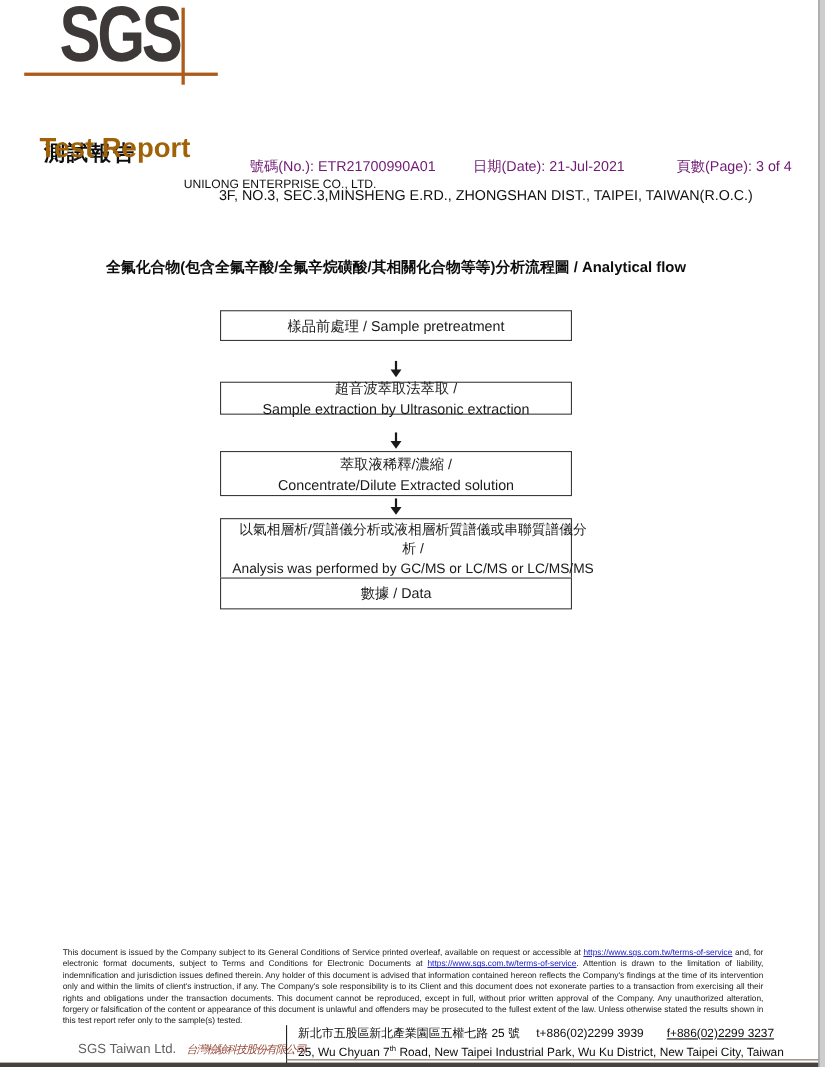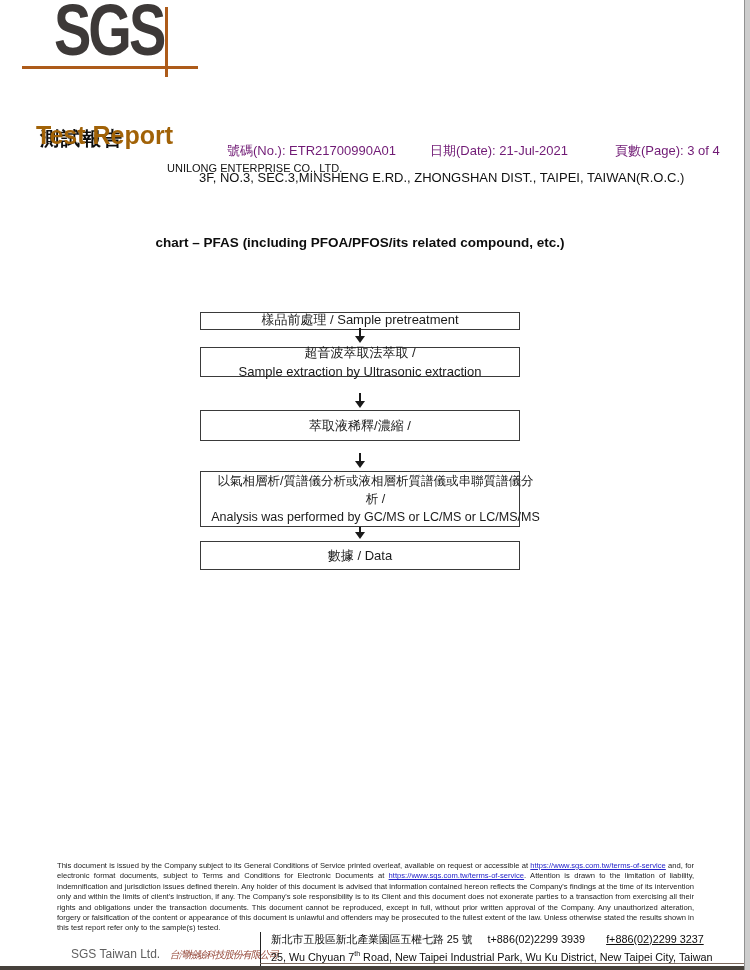--- a/index.html
+++ b/index.html
@@ -33,26 +33,26 @@
   .flow-title{left:40px;top:232px;width:640px;text-align:center;
     font-size:13.5px;font-weight:bold;line-height:21px;color:#0d0d0d;}
 
   
   .flow-box{
     left:200px;width:320px;border:1.5px solid #3a3a3a;box-sizing:border-box;
     display:flex;flex-direction:column;justify-content:center;align-items:center;
     font-size:13px;color:#1a1a1a;background:#fff;text-align:center;
   }
   .flow-box .ln{line-height:19px;white-space:nowrap;}
-  .box1{top:312px;height:18px;justify-content:flex-end;}
+  .box1{top:282px;height:28px;}
   .box2{top:347px;height:30px;}
-  .box3{top:410px;height:31px;}
+  .box3{top:410px;height:41px;}
   .box4{top:471px;height:56px;font-size:12.5px;padding-left:31px;}
   .box4 .ln{line-height:18px;}
-  .box5{top:541px;height:29px;}
+  .box5{top:525px;height:29px;}
   .flow-arrow{left:352px;width:16px;text-align:center;line-height:0;}
   .ar1{top:328px;} .ar2{top:393px;} .ar3{top:453px;} .ar4{top:527px;}
 
   
   .disclaimer{
     left:57px;top:861px;width:637px;font-size:7.6px;line-height:10.4px;
     text-align:justify;color:#1c1c1c;
   }
   .disclaimer a{color:#2323c8;text-decoration:underline;}
 
@@ -90,21 +90,21 @@
 <div class="abs title-en">Test Report</div>
 
 <div class="abs meta meta-no">號碼(No.): ETR21700990A01</div>
 <div class="abs meta meta-date">日期(Date): 21-Jul-2021</div>
 <div class="abs meta meta-page">頁數(Page): 3 of 4</div>
 
 <div class="abs client-name">UNILONG ENTERPRISE CO., LTD.</div>
 <div class="abs client-address">3F, NO.3, SEC.3,MINSHENG E.RD., ZHONGSHAN DIST., TAIPEI, TAIWAN(R.O.C.)</div>
 
 <div class="abs flow-title">
-  <div>chart – PFAS (including PFOA/PFOS/its related compound, etc.)</div>
+  <div>全氟化合物(包含全氟辛酸/全氟辛烷磺酸/其相關化合物等等)分析流程圖  / Analytical flow</div>
 </div>
 
 <div class="abs flow-box box1">
   <div class="ln">樣品前處理  / Sample pretreatment</div>
 </div>
 
 <div class="abs flow-arrow ar1">
   <svg width="14" height="16" viewBox="0 0 14 16">
       <line x1="7" y1="0" x2="7" y2="9" stroke="#1a1a1a" stroke-width="2"></line>
       <polygon points="2,8 12,8 7,15" fill="#1a1a1a"></polygon>
@@ -118,20 +118,21 @@
 
 <div class="abs flow-arrow ar2">
   <svg width="14" height="16" viewBox="0 0 14 16">
       <line x1="7" y1="0" x2="7" y2="9" stroke="#1a1a1a" stroke-width="2"></line>
       <polygon points="2,8 12,8 7,15" fill="#1a1a1a"></polygon>
     </svg>
 </div>
 
 <div class="abs flow-box box3">
   <div class="ln">萃取液稀釋/濃縮 /</div>
+  <div class="ln">Concentrate/Dilute Extracted solution</div>
 </div>
 
 <div class="abs flow-arrow ar3">
   <svg width="14" height="16" viewBox="0 0 14 16">
       <line x1="7" y1="0" x2="7" y2="9" stroke="#1a1a1a" stroke-width="2"></line>
       <polygon points="2,8 12,8 7,15" fill="#1a1a1a"></polygon>
     </svg>
 </div>
 
 <div class="abs flow-box box4">

